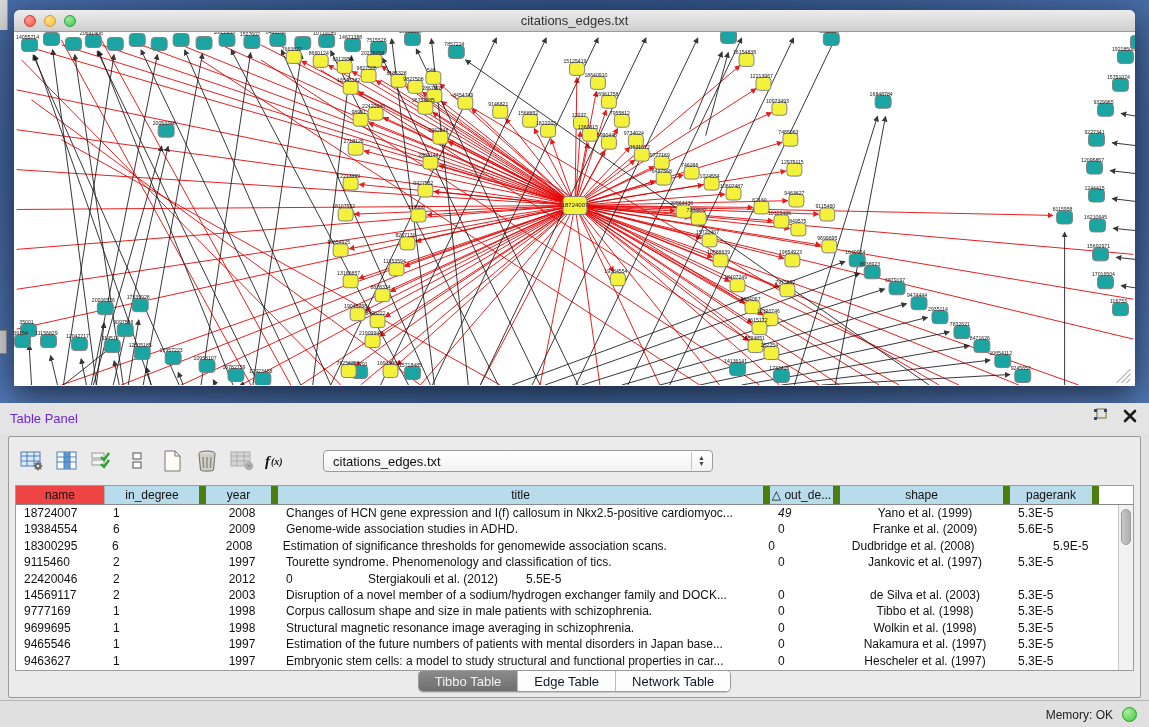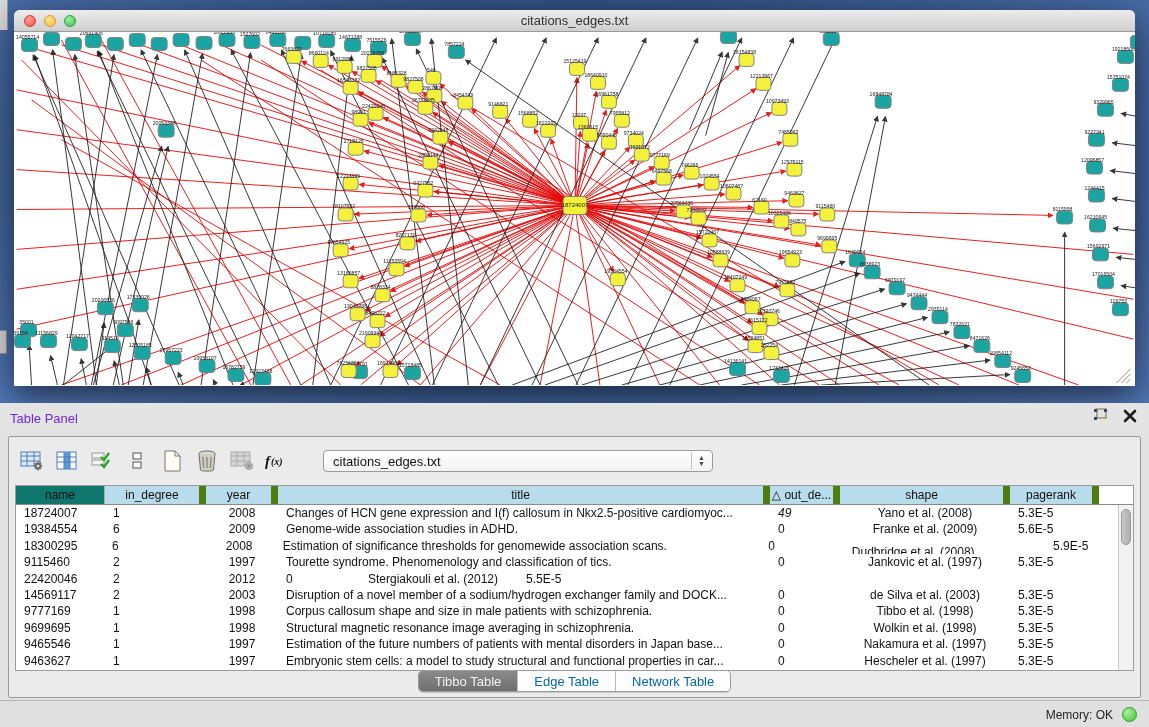--- a/index.html
+++ b/index.html
@@ -38,31 +38,31 @@
     border:1px solid #9a9a9a; border-radius:4px; display:flex; align-items:center; position:relative; }
   .combo-text { font-size:13px; color:#111; margin-left:9px; }
   .combo-stepper { position:absolute; right:1px; top:1px; bottom:1px; width:20px; border-left:1px solid #c4c4c4;
     display:flex; flex-direction:column; align-items:center; justify-content:center; color:#444; }
   .combo-stepper span { font-size:7px; line-height:6px; }
   .tablewrap { position:absolute; left:6px; top:48px; width:1119px; height:186px;
     background:#fff; border:1px solid #9c9c9c; overflow:hidden; }
   .thead { display:flex; height:19px; border-bottom:1px solid #8a8a8a; }
   .th { font-size:12px; color:#111; text-align:center; line-height:18px; background:#b9dcec;
     border-right:7px solid #4d7c0f; overflow:hidden; white-space:nowrap; }
-  .th.gray { background:#0f766e; border-right:1px solid #adadad; }
+  .th.gray { background:#ef4444; border-right:1px solid #adadad; }
   .trow { display:flex; height:16.4px; }
   .td { font-size:12px; color:#111; line-height:16.4px; white-space:nowrap; overflow:hidden;
     padding-left:8px; }
   .td.center { text-align:center; padding-left:0; }
   .vscroll { position:absolute; right:0; top:19px; bottom:0; width:15px; background:#f2f2f2; border-left:1px solid #c9c9c9;}
   .vthumb { position:absolute; left:2px; top:4px; width:10px; height:36px; background:linear-gradient(90deg,#c9c9c9,#aeaeae); border-radius:5px; border:1px solid #9a9a9a;}
   .tabsbar { position:absolute; left:0; right:0; bottom:5px; display:flex; justify-content:center; }
   .seg { display:flex; border:1px solid #9a9a9a; border-radius:5px; overflow:hidden; height:22px;
     background:#fff; box-shadow:0 1px 1px rgba(0,0,0,.15);}
-  .seg button { font-family:"Liberation Sans",sans-serif; font-size:13px; border:none; background:#fdfdfd; color:#0369a1;
+  .seg button { font-family:"Liberation Sans",sans-serif; font-size:13px; border:none; background:#fdfdfd; color:#0f172a;
     padding:0 16px; border-right:1px solid #bbb; cursor:default; }
   .seg button:last-child { border-right:none; }
   .seg button.active { background:linear-gradient(#8b8b8b,#6e6e6e); color:#f2f2f2; }
   .statusbar { position:absolute; left:0; bottom:0; width:100%; height:27px; background:#e0e0e0;
     border-top:1px solid #b5b5b5; }
   .mem { position:absolute; right:36px; top:7px; font-size:12px; color:#222; }
   .memdot { position:absolute; right:12px; top:6px; width:15px; height:15px; border-radius:50%;
     background:radial-gradient(circle at 35% 30%, #a8f0a0, #3ecb35); border:1px solid #2e9a2a; }
 </style>
 </head>
@@ -640,39 +640,39 @@
           <div class="th" style="width: 170px;">shape</div>
           <div class="th" style="width: 89px;">pagerank</div>
         </div>
       <div>
           <div class="trow">
             <div class="td" style="width: 89px;">18724007</div>
             <div class="td" style="width: 101px;">1</div>
             <div class="td center" style="width: 72px;">2008</div>
             <div class="td" style="width: 492px;">Changes of HCN gene expression and I(f) callosum in Nkx2.5-positive cardiomyoc...</div>
             <div class="td" style="width: 70px; font-style: italic;">49</div>
-            <div class="td center" style="width: 170px;">Yano et al. (2008)</div>
+            <div class="td center" style="width: 170px;">Yano et al. (1999)</div>
             <div class="td" style="width: 89px;">5.3E-5</div>
           </div>
           <div class="trow">
             <div class="td" style="width: 89px;">19384554</div>
             <div class="td" style="width: 101px;">6</div>
             <div class="td center" style="width: 72px;">2009</div>
             <div class="td" style="width: 492px;">Genome-wide association studies in ADHD.</div>
             <div class="td" style="width: 70px;">0</div>
             <div class="td center" style="width: 170px;">Franke et al. (2009)</div>
             <div class="td" style="width: 89px;">5.6E-5</div>
           </div>
           <div class="trow">
             <div class="td" style="width: 89px;">18300295</div>
             <div class="td" style="width: 101px;">6</div>
             <div class="td center" style="width: 72px;">2008</div>
             <div class="td" style="width: 492px;">Estimation of significance thresholds for genomewide association scans.</div>
             <div class="td" style="width: 70px;">0</div>
-            <div class="td center" style="width: 170px; margin-top: 6px;">Dudbridge et al. (2008)</div>
+            <div class="td center" style="width: 170px;">Dudbridge et al. (2008)</div>
             <div class="td" style="width: 89px; margin-left: 48px;">5.9E-5</div>
           </div>
           <div class="trow">
             <div class="td" style="width: 89px;">9115460</div>
             <div class="td" style="width: 101px;">2</div>
             <div class="td center" style="width: 72px;">1997</div>
             <div class="td" style="width: 492px;">Tourette syndrome. Phenomenology and classification of tics.</div>
             <div class="td" style="width: 70px;">0</div>
             <div class="td center" style="width: 170px;">Jankovic et al. (1997)</div>
             <div class="td" style="width: 89px;">5.3E-5</div>

